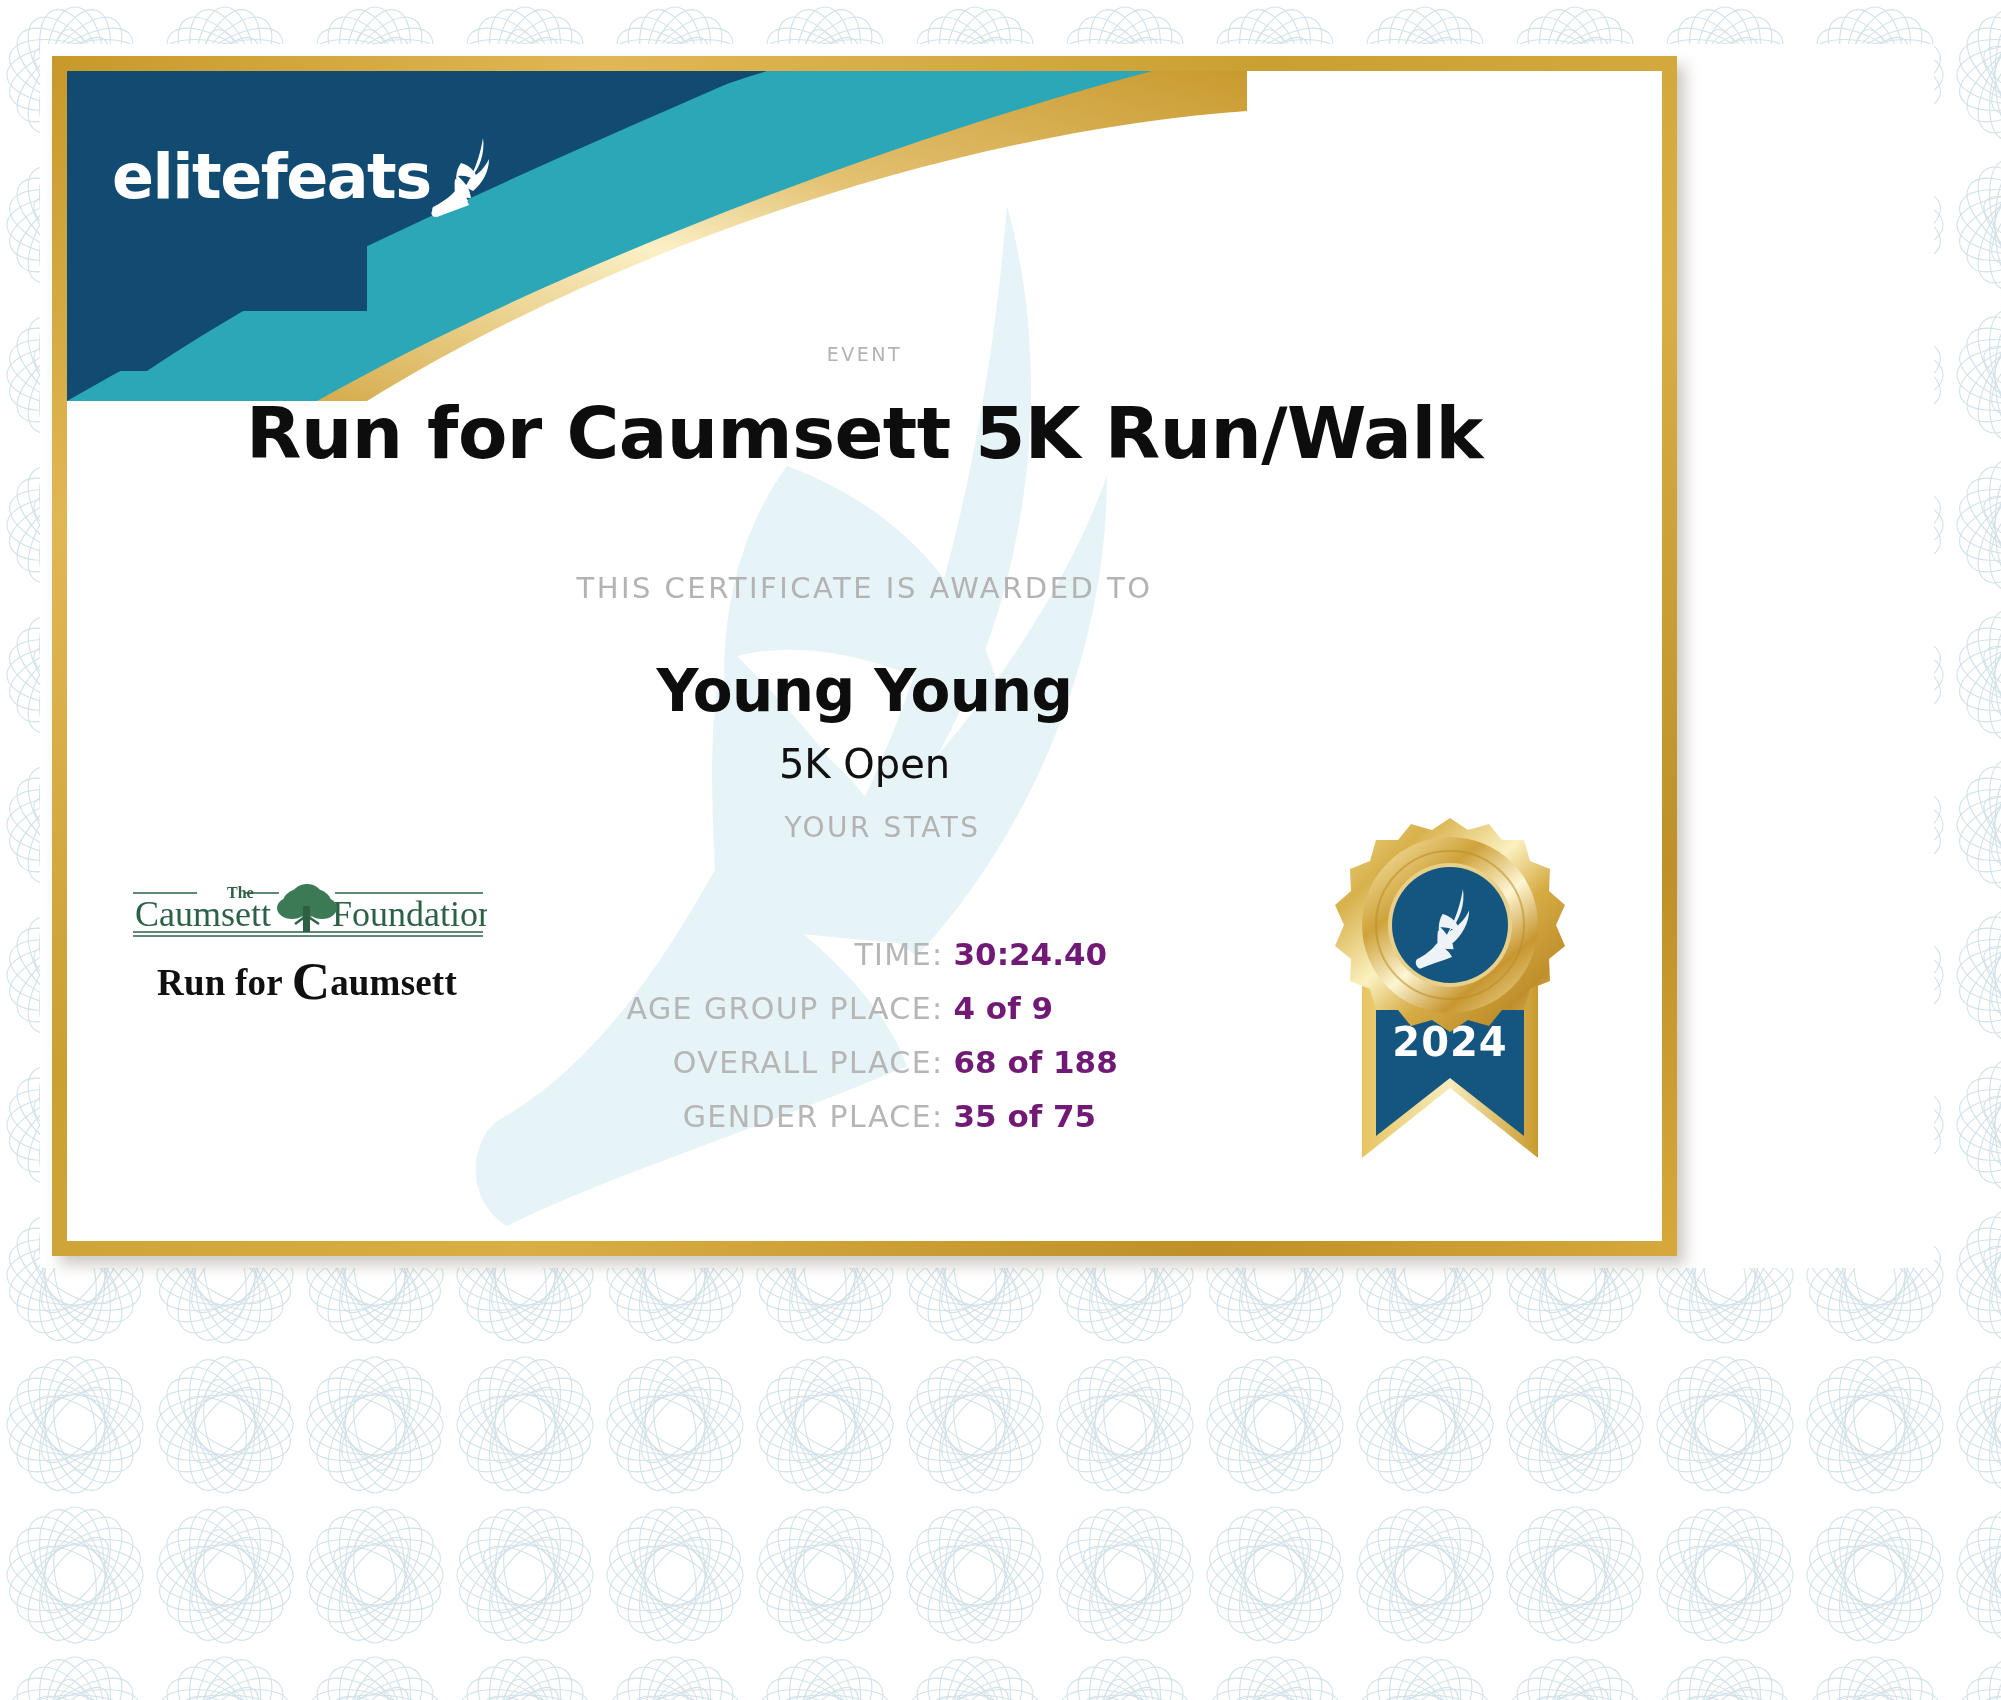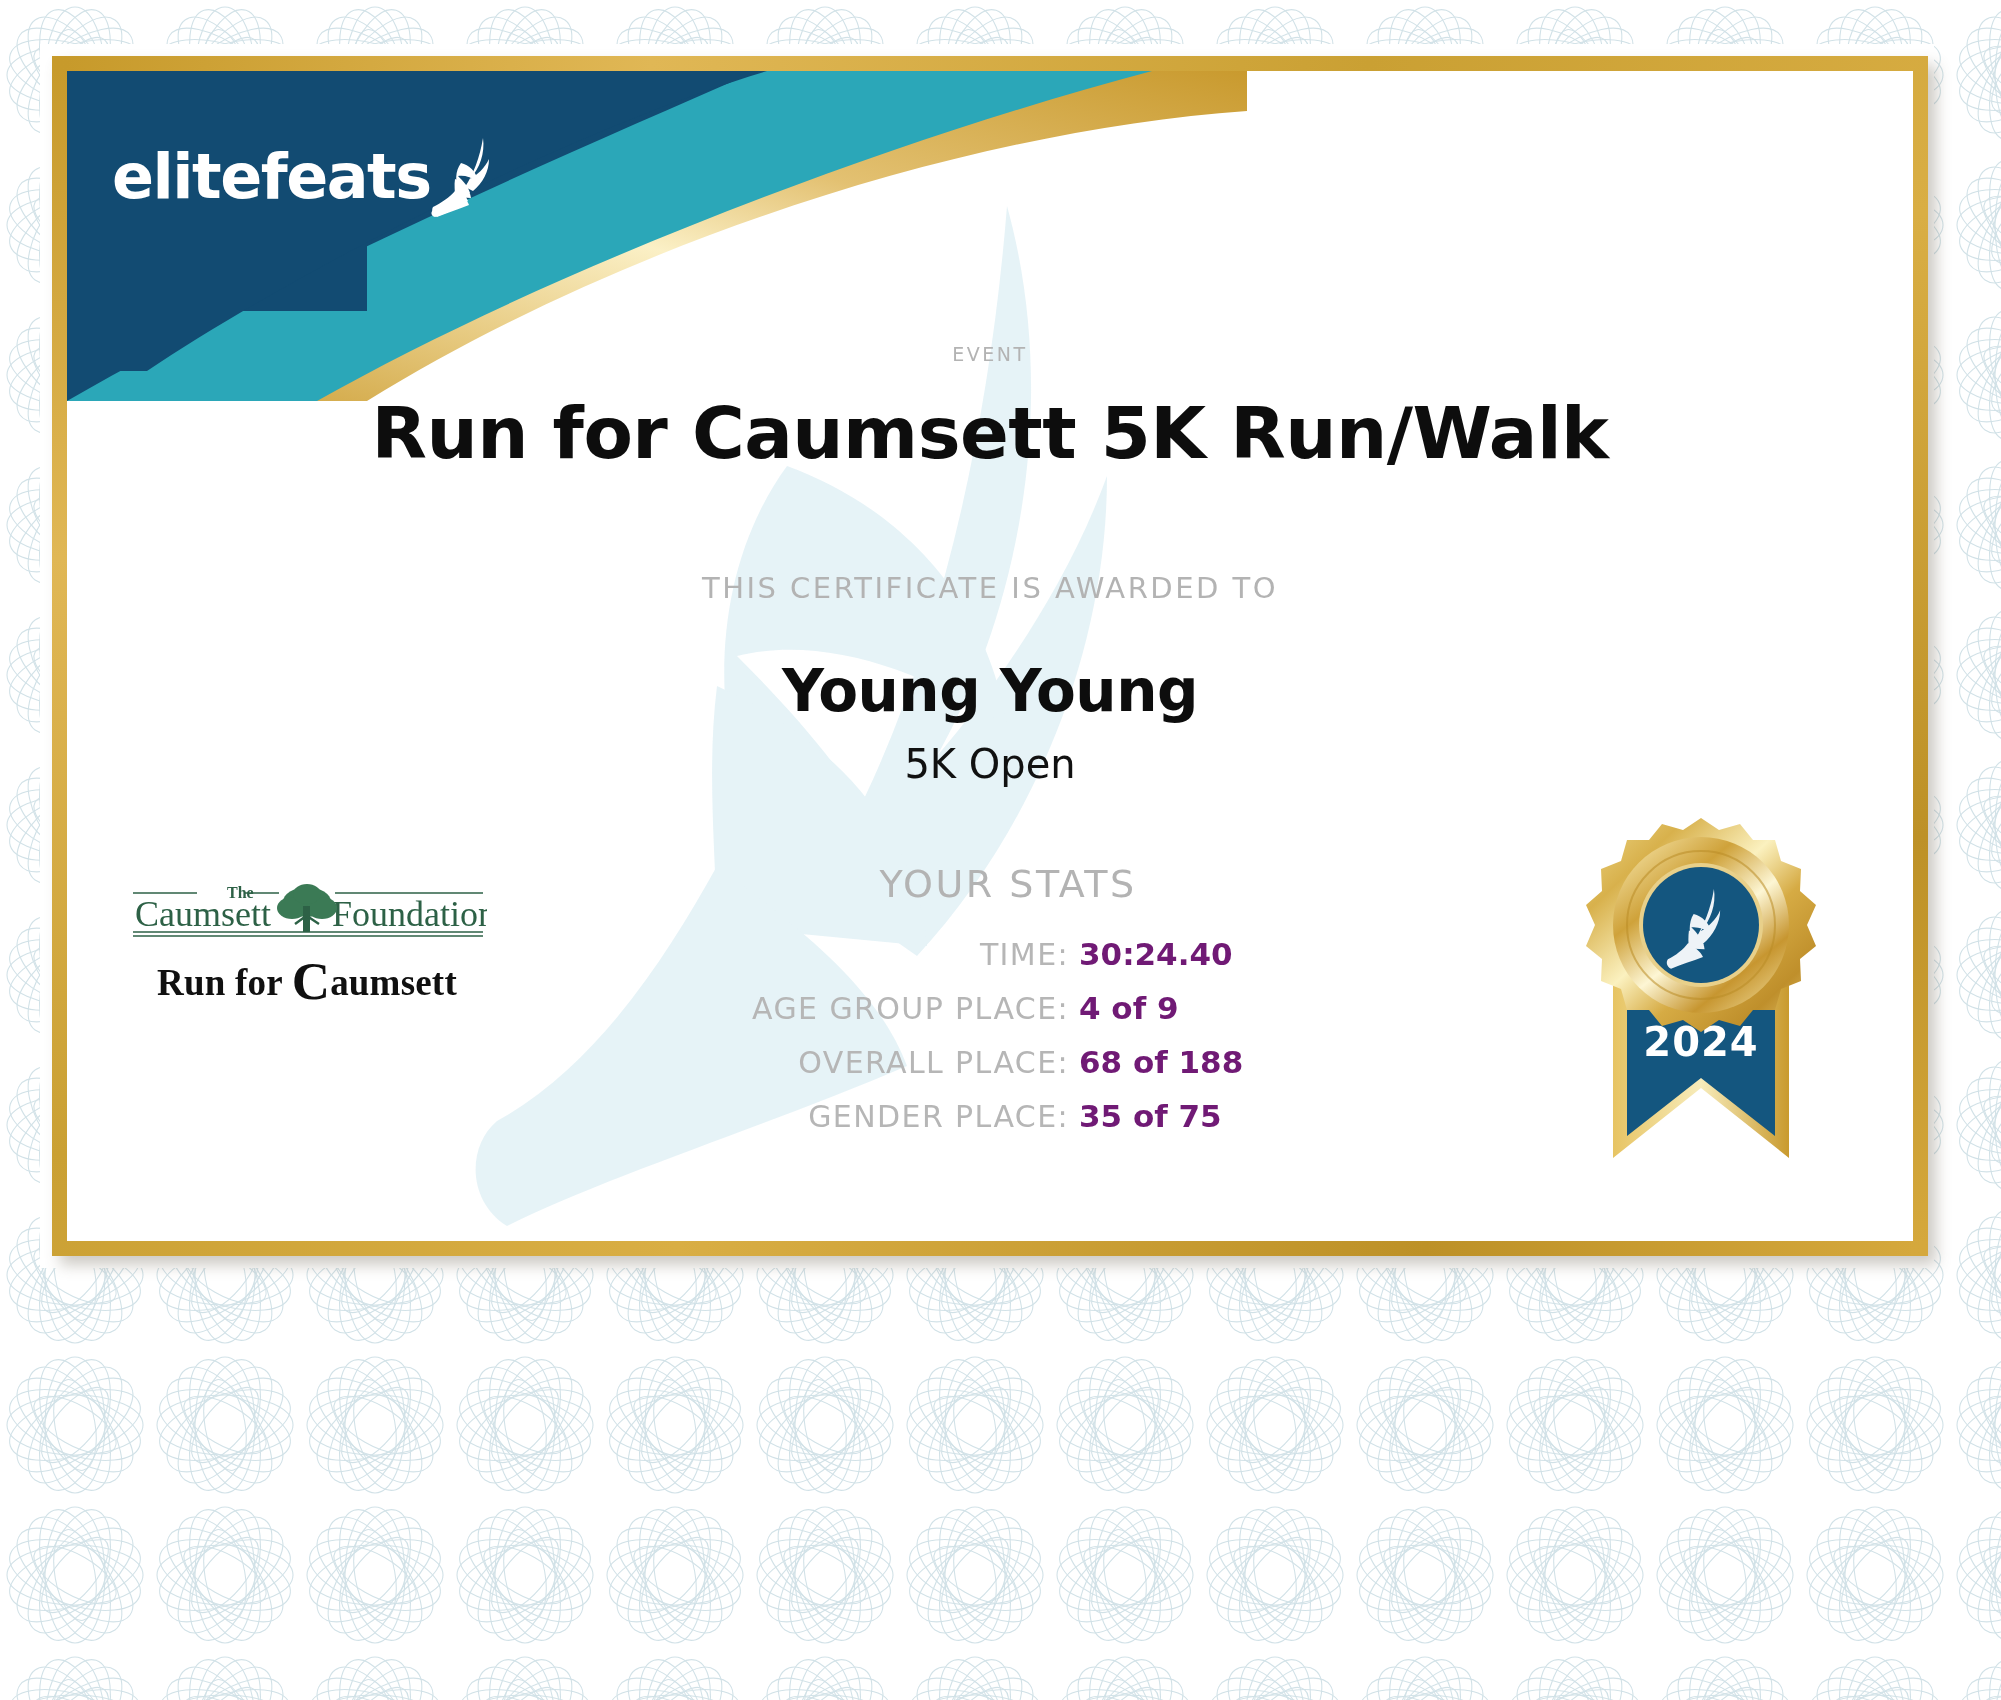--- a/index.html
+++ b/index.html
@@ -25,21 +25,21 @@
     position: absolute;
     inset: 0;
     pointer-events: none;
   }
 
   
   .gold-frame {
     position: absolute;
     left: 52px;
     top: 56px;
-    width: 1876px;
+    width: 1625px;
     height: 1200px;
     border: 15px solid;
     border-image: linear-gradient(140deg,#c79a2b 0%,#e0b755 18%,#caa033 40%,#d9ae44 62%,#bd9127 85%,#d5a83c 100%) 1;
     background: #ffffff;
     box-shadow: 8px 9px 14px rgba(90,80,60,0.30);
     box-sizing: border-box;
   }
   .frame-inner {
     position: absolute;
     inset: 0;
@@ -145,22 +145,22 @@
     position: absolute;
     left: 0; right: 0;
     top: 670px;
     text-align: center;
     font-family: "DejaVu Sans", sans-serif;
     font-weight: 400;
     font-size: 40px;
     color: #111111;
   }
   #stats-label {
-    top: 791px;
-    font-size: 38px;
+    top: 740px;
+    font-size: 28px;
     padding-left: 36px;
   }
 
   
   .stats-block {
     position: absolute;
     left: 0;
     right: 0;
     top: 865px;
     display: flex;

